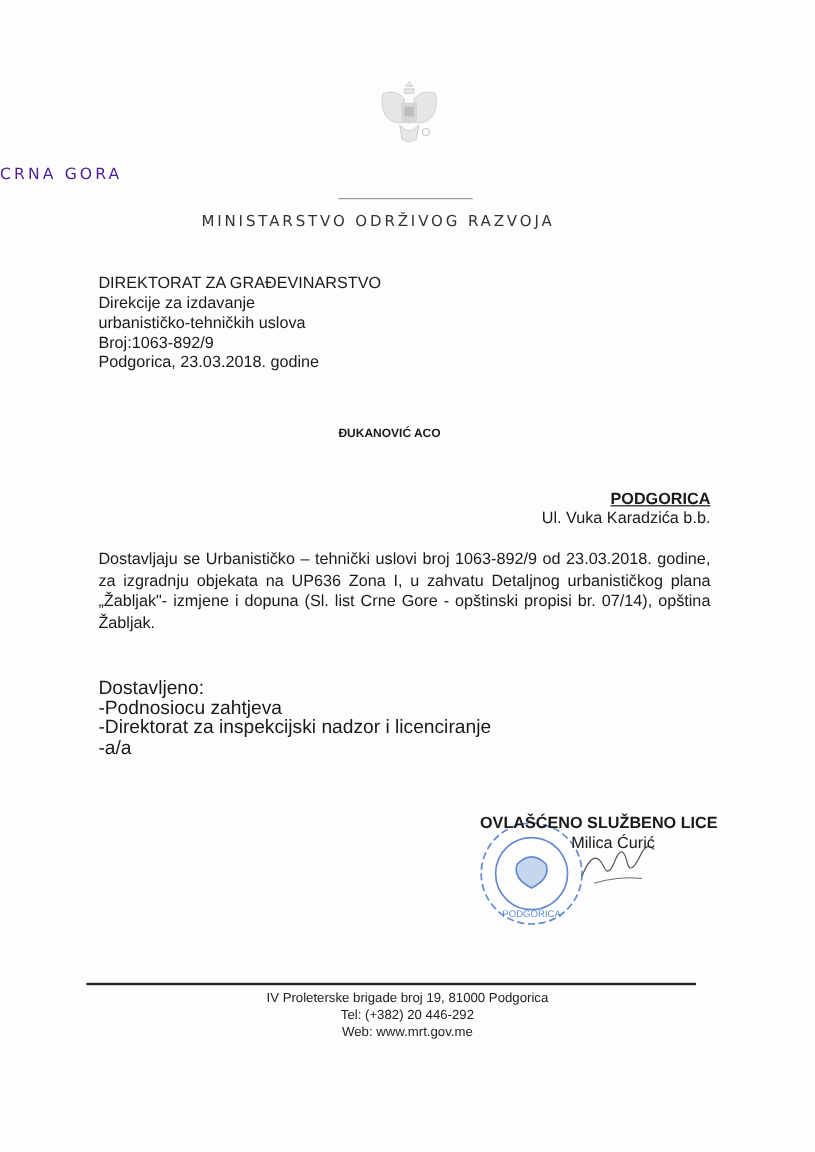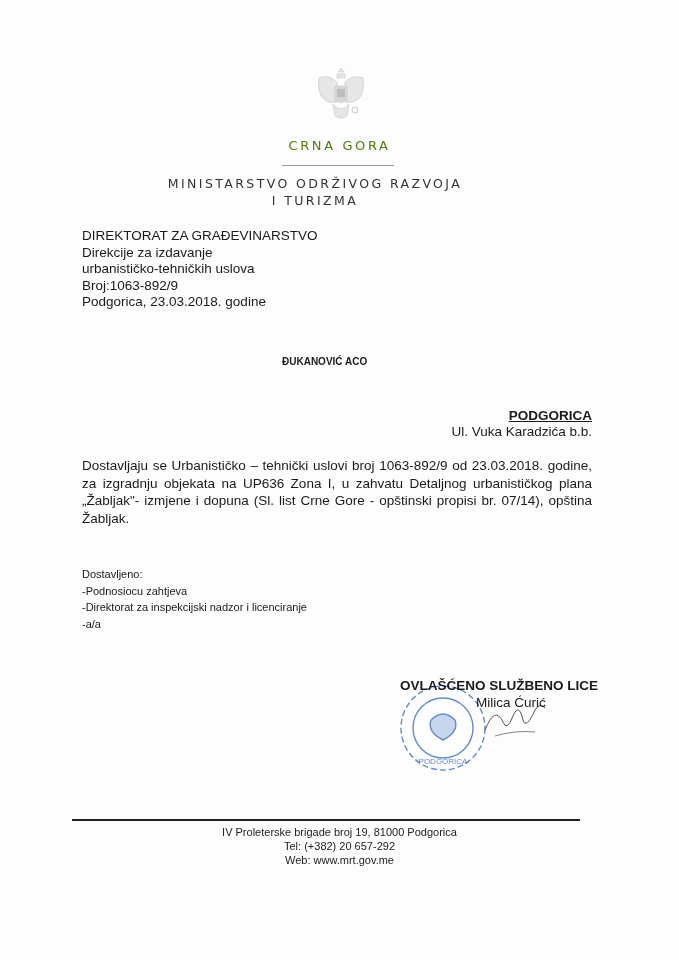--- a/index.html
+++ b/index.html
@@ -5,38 +5,38 @@
   html, body { margin: 0; padding: 0; }
   body {
     width: 679px; height: 960px; background: #fdfdfd; position: relative; overflow: hidden;
     font-family: "Liberation Sans", sans-serif; color: #1a1a1a;
   }
   .abs { position: absolute; }
   .crest {
     left: 313px; top: 62px; width: 56px; height: 62px;
   }
   .crna-gora {
-    left: 0; width: 679px; top: 138px; text-align: center; font-size: 13px; letter-spacing: 2.6px;
-    font-family: "DejaVu Sans", sans-serif; color: #4d7c0f;
+    left: 0; width: 679px; top: 138px; text-align: left; font-size: 13px; letter-spacing: 2.6px;
+    font-family: "DejaVu Sans", sans-serif; color: #4c1d95;
   }
   .rule-short { left: 282px; top: 165px; width: 112px; height: 1px; background: #999; }
   .ministry {
     left: 0; width: 630px; top: 175px; text-align: center; font-size: 12.5px; letter-spacing: 2.4px;
     font-family: "DejaVu Sans", sans-serif; color: #333; line-height: 17px;
   }
   .sender { left: 82px; top: 228px; font-size: 13.5px; line-height: 16.5px; }
   .sender .b { font-weight: normal; }
   .recipient { left: 282px; top: 356px; font-size: 10px; font-weight: bold; }
   .city { right: 87px; top: 408px; font-size: 13.5px; font-weight: bold; text-decoration: underline; text-align: right; }
   .street { right: 87px; top: 424px; font-size: 13.5px; text-align: right; }
   .body-text {
     left: 82px; top: 457px; width: 510px; font-size: 13.5px; line-height: 17.5px; text-align: justify;
   }
   .body-text p { margin: 0; }
-  .delivered { left: 82px; top: 566px; font-size: 11px; line-height: 16.5px; }
+  .delivered { left: 82px; top: 566px; font-size: 16px; line-height: 16.5px; }
   .delivered div { white-space: nowrap; }
   .official-title { left: 400px; top: 678px; font-size: 13.5px; font-weight: bold; }
   .official-name { left: 476px; top: 695px; font-size: 13.5px; }
   .stamp {
     left: 395px; top: 680px; width: 96px; height: 96px;
   }
   .signature { left: 480px; top: 700px; width: 70px; height: 40px; }
   .rule-footer { left: 72px; top: 819px; width: 508px; height: 2px; background: #222; }
   .footer {
     left: 0; width: 679px; top: 825px; text-align: center; font-size: 11px; line-height: 14px; color: #222;
@@ -55,21 +55,20 @@
     <path d="M20 42 q8 10 16 0 l-2 12 q-6 4 -12 0z"></path>
   </g>
   <rect x="24" y="27" width="8" height="8" fill="#bdbdbd"></rect>
   <circle cx="42" cy="48" r="3" fill="none" stroke="#bbb" stroke-width="0.8"></circle>
 </svg>
 
 <div class="abs crna-gora">CRNA GORA</div>
 <div class="abs rule-short"></div>
 <div class="abs ministry">
   <div>MINISTARSTVO ODRŽIVOG RAZVOJA</div>
-  <div>I TURIZMA</div>
 </div>
 
 <div class="abs sender">
   <div class="b">DIREKTORAT ZA GRAĐEVINARSTVO</div>
   <div class="b">Direkcije za izdavanje</div>
   <div class="b">urbanističko-tehničkih uslova</div>
   <div>Broj:1063-892/9</div>
   <div>Podgorica, 23.03.2018. godine</div>
 </div>
 
@@ -101,15 +100,15 @@
   <path d="M5 30 q10 -25 18 -8 q4 10 10 -6 q6 -14 10 4 q3 10 12 -10 q5 -8 10 -2" fill="none" stroke="#555" stroke-width="1"></path>
   <path d="M15 36 q20 -6 40 -4" fill="none" stroke="#666" stroke-width="0.8"></path>
 </svg>
 
 <div class="abs official-title">OVLAŠĆENO SLUŽBENO LICE</div>
 <div class="abs official-name">Milica Ćurić</div>
 
 <div class="abs rule-footer"></div>
 <div class="abs footer">
   <div>IV Proleterske brigade broj 19, 81000 Podgorica</div>
-  <div>Tel:  (+382) 20 657-292</div>
+  <div>Tel:  (+382) 20 446-292</div>
   <div>Web: www.mrt.gov.me</div>
 </div>
 
 </body></html>

